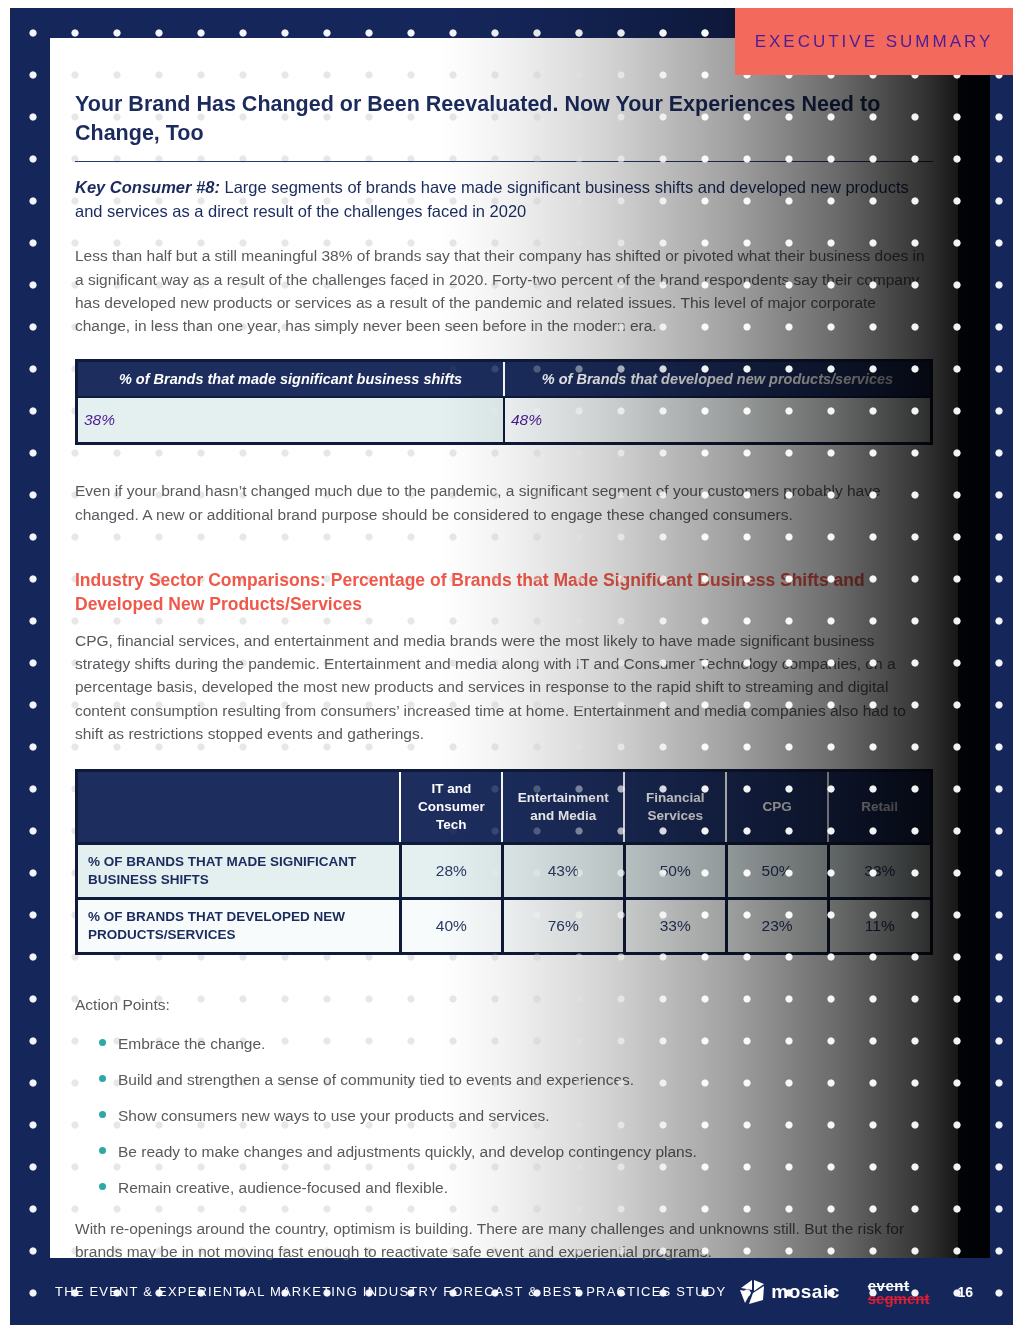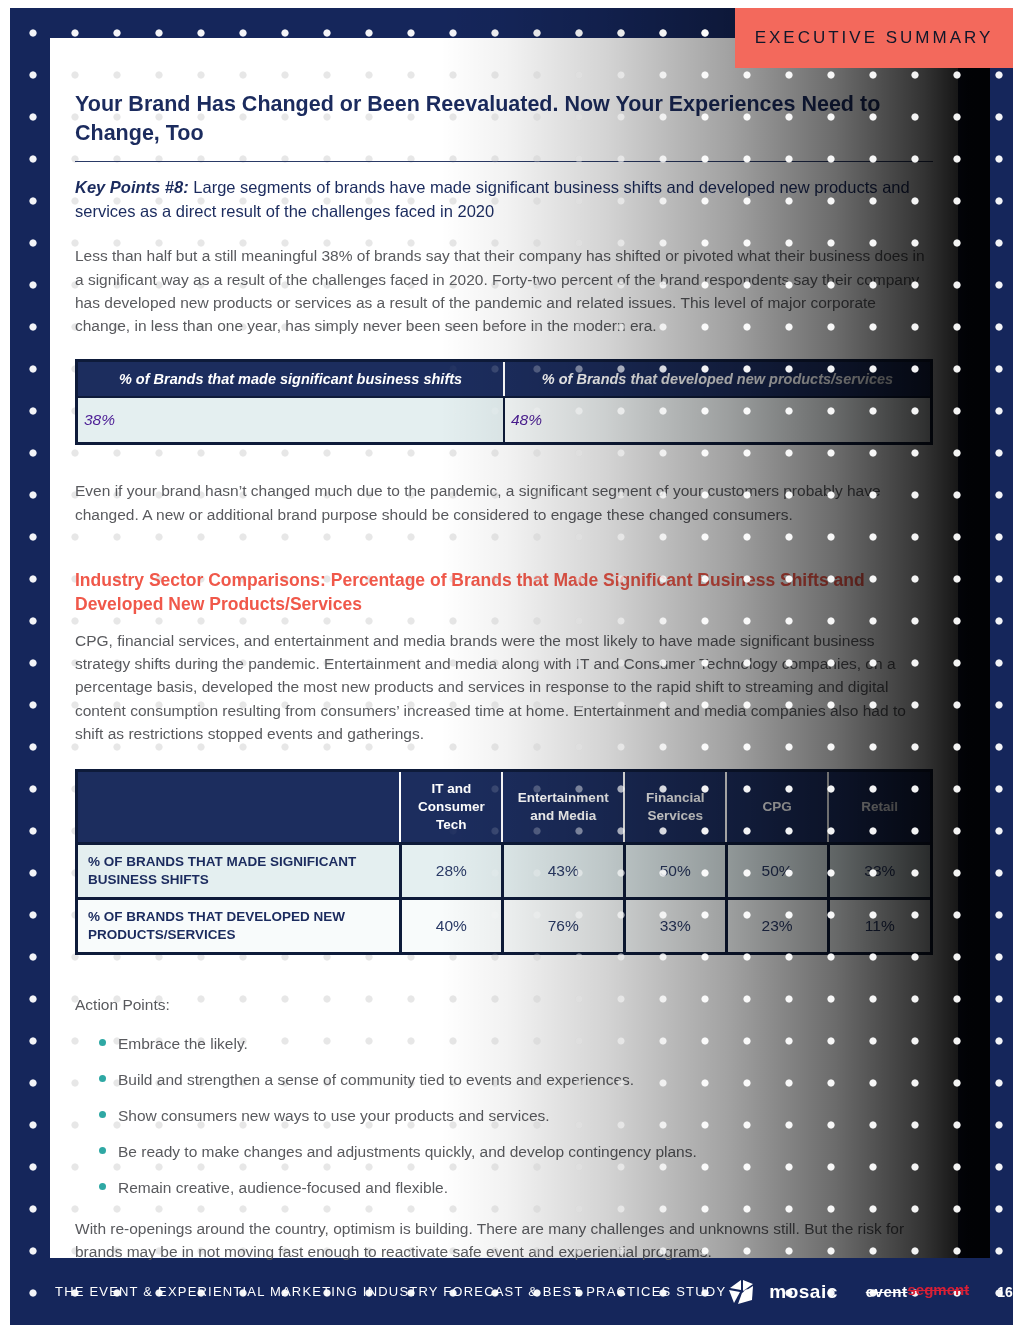--- a/index.html
+++ b/index.html
@@ -61,23 +61,23 @@
     background-image: radial-gradient(circle, rgba(255,255,255,0.95) 3.2px, rgba(255,255,255,0) 4px);
     background-size: 42px 42px;
     background-position: 34px 4px;
     -webkit-mask-image: linear-gradient(90deg, rgba(0,0,0,0) 0%, rgba(0,0,0,0.25) 18%, #000 45%);
     mask-image: linear-gradient(90deg, rgba(0,0,0,0) 0%, rgba(0,0,0,0.25) 18%, #000 45%);
   }
 
   .tab {
     position: absolute;
     right: 0; top: 0;
-    width: 278px; height: 60px;
+    width: 278px; height: 67px;
     background: #F3695C;
-    color: #0f172a;
+    color: #4c1d95;
     display: flex; align-items: center; justify-content: center;
     font-size: 17px;
     letter-spacing: 3px;
     z-index: 50;
   }
 
   .doc-title {
     margin-top: 52px;
     max-width: 822px;
     font-size: 21.5px;
@@ -210,42 +210,42 @@
     justify-content: space-between;
     padding: 0 40px 0 45px;
     color: #ffffff;
   }
   .footer-title {
     font-size: 13px;
     letter-spacing: 1.2px;
     white-space: nowrap;
   }
   .footer-right { display: flex; align-items: center; gap: 28px; }
-  .mosaic-logo { display: flex; align-items: center; gap: 11px; }
+  .mosaic-logo { display: flex; align-items: center; gap: 2px; }
   .mosaic-word { font-size: 19px; font-weight: 700; letter-spacing: 0.5px; }
-  .em-logo { display: flex; flex-direction: row; line-height: 1; }
+  .em-logo { display: flex; flex-direction: column; line-height: 1; }
   .em-event { font-size: 15px; font-weight: 700; letter-spacing: 0.5px; text-decoration: line-through; }
   .em-marketer { font-size: 15px; font-weight: 700; color: #D91F35; margin-top: -2px; text-decoration: line-through; }
   .page-number { font-size: 14px; font-weight: 700; }
 </style>
 </head>
 <body>
 
 <div class="page">
 
   <div class="tab">
     <span>EXECUTIVE SUMMARY</span>
   </div>
 
   <div class="content">
 
     <h1 class="doc-title">Your Brand Has Changed or Been Reevaluated. Now Your Experiences Need to Change, Too</h1>
     <hr class="title-rule">
 
-    <p class="key-insight"><span class="ki-label">Key Points #8:</span><span> Large segments of brands have made significant business shifts and developed new products and services as a direct result of the challenges faced in 2020</span></p>
+    <p class="key-insight"><span class="ki-label">Key Consumer #8:</span><span> Large segments of brands have made significant business shifts and developed new products and services as a direct result of the challenges faced in 2020</span></p>
 
     <p class="body-text p1">Less than half but a still meaningful 38% of brands say that their company has shifted or pivoted what their business does in a significant way as a result of the challenges faced in 2020. Forty-two percent of the brand respondents say their company has developed new products or services as a result of the pandemic and related issues. This level of major corporate change, in less than one year, has simply never been seen before in the modern era.</p>
 
     <div class="tbl-wrap tbl1-wrap">
       <table class="tbl1">
         <thead>
           <tr>
             <th>% of Brands that made significant business shifts</th>
             <th>% of Brands that developed new products/services</th>
           </tr>
@@ -295,21 +295,21 @@
             <td>11%</td>
           </tr>
         </tbody>
       </table>
     </div>
 
     <p class="body-text action-label">Action Points:</p>
     <ul class="action-list">
         <li>
           <span class="bullet"></span>
-          <span>Embrace the likely.</span>
+          <span>Embrace the change.</span>
         </li>
         <li>
           <span class="bullet"></span>
           <span>Build and strengthen a sense of community tied to events and experiences.</span>
         </li>
         <li>
           <span class="bullet"></span>
           <span>Show consumers new ways to use your products and services.</span>
         </li>
         <li>

